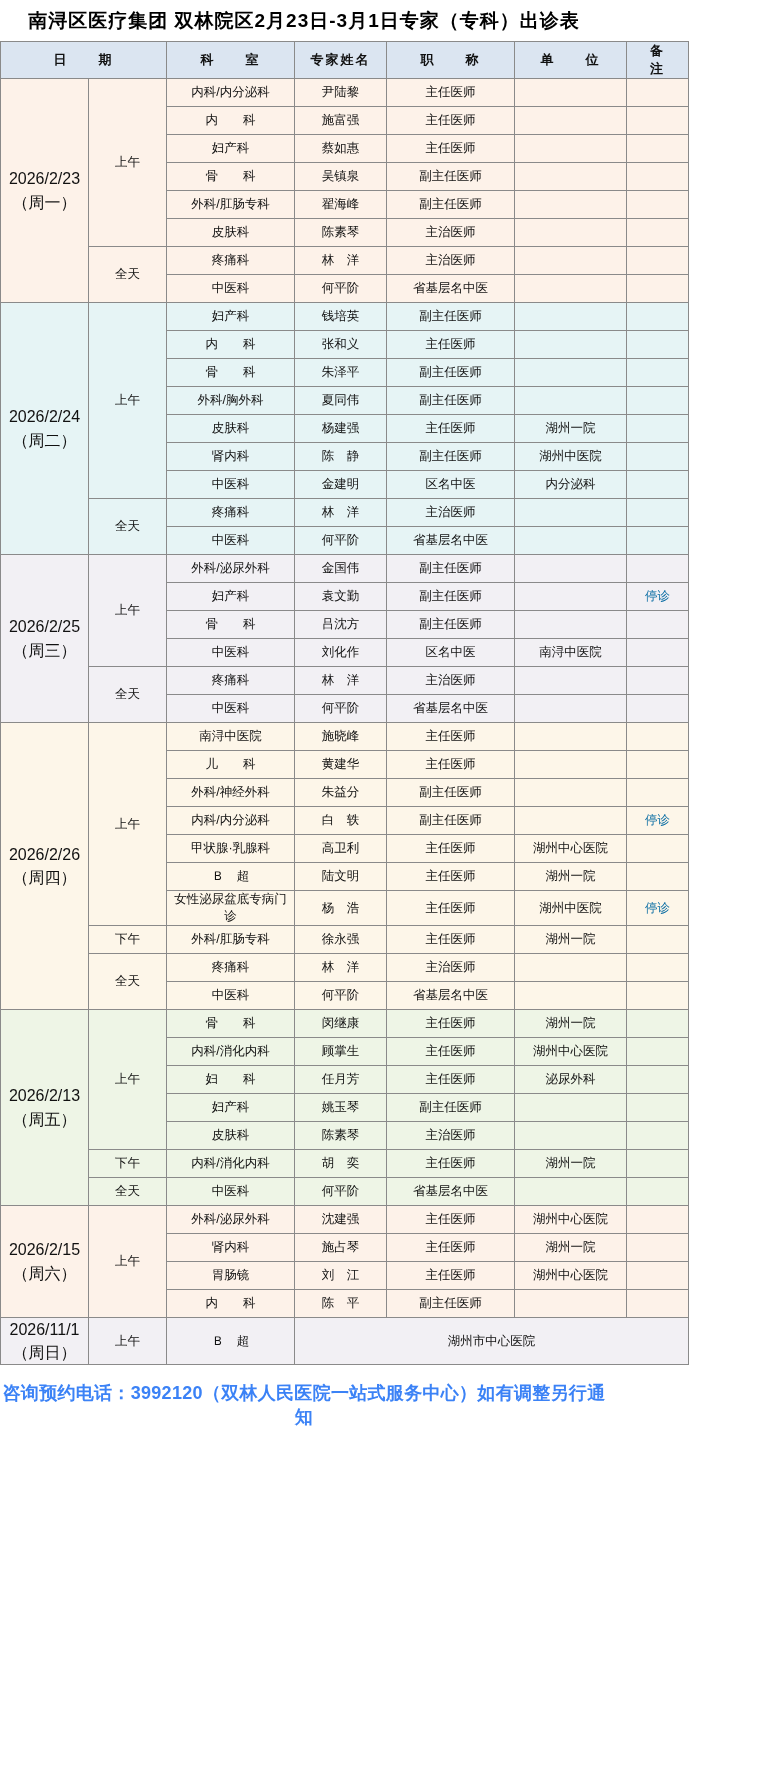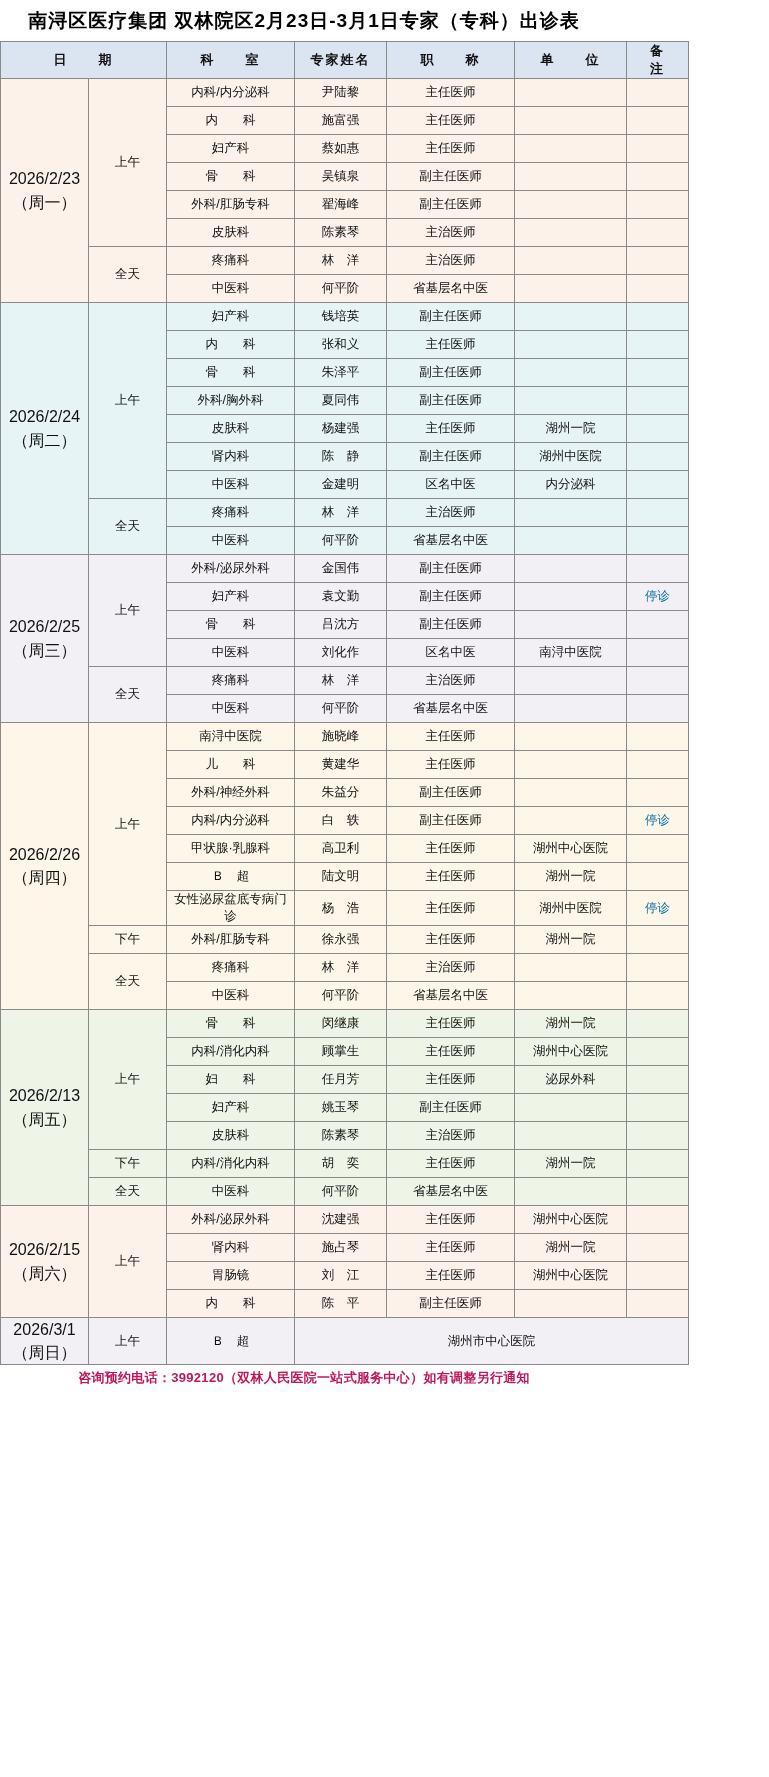--- a/index.html
+++ b/index.html
@@ -58,24 +58,24 @@
   .bg-mon{background:#fdf2e9;}
   .bg-tue{background:#e6f4f5;}
   .bg-wed{background:#f2f0f4;}
   .bg-thu{background:#fdf6e9;}
   .bg-fri{background:#eef5e6;}
   .bg-sat{background:#fdf2e9;}
   .bg-sun{background:#f2f0f4;}
 
   .footer{
     text-align:center;
-    color:#be185d;
-    font-size:13px;
+    color:#3b82f6;
+    font-size:18px;
     font-weight:bold;
-    padding:4px 0 9px 0;
+    padding:16px 0 9px 0;
     letter-spacing:0.3px;
   }
 </style>
 </head>
 <body>
 
 <div class="sheet">
 
   <div class="title">南浔区医疗集团  双林院区2月23日-3月1日专家（专科）出诊表</div>
 
@@ -440,21 +440,21 @@
         </tr>
         <tr class="bg-sat">
           <td class="bg-sat">内　　科</td>
           <td class="bg-sat">陈　平</td>
           <td class="bg-sat">副主任医师</td>
           <td class="bg-sat"></td>
           <td class="bg-sat"></td>
         </tr>
         <tr class="bg-sun">
           <td rowspan="1" class="date-cell bg-sun">
-            <span class="dw">2026/3/1</span>
+            <span class="dw">2026/11/1</span>
             <span class="dw">（周日）</span>
           </td>
           <td rowspan="1" class="bg-sun">上午</td>
           <td class="bg-sun">Ｂ　超</td>
           <td class="bg-sun" colspan="4">湖州市中心医院</td>
         </tr>
       </tbody>
   </table>
 
   <div class="footer">咨询预约电话：3992120（双林人民医院一站式服务中心）如有调整另行通知</div>

